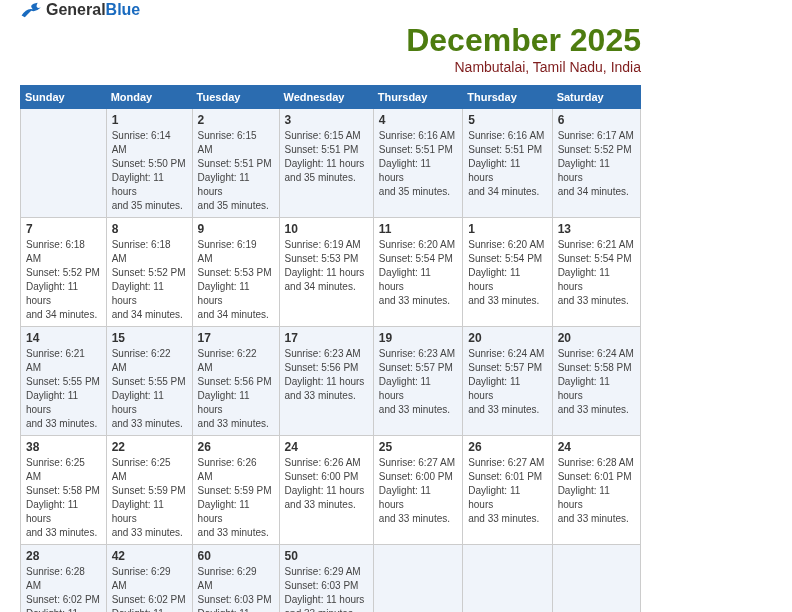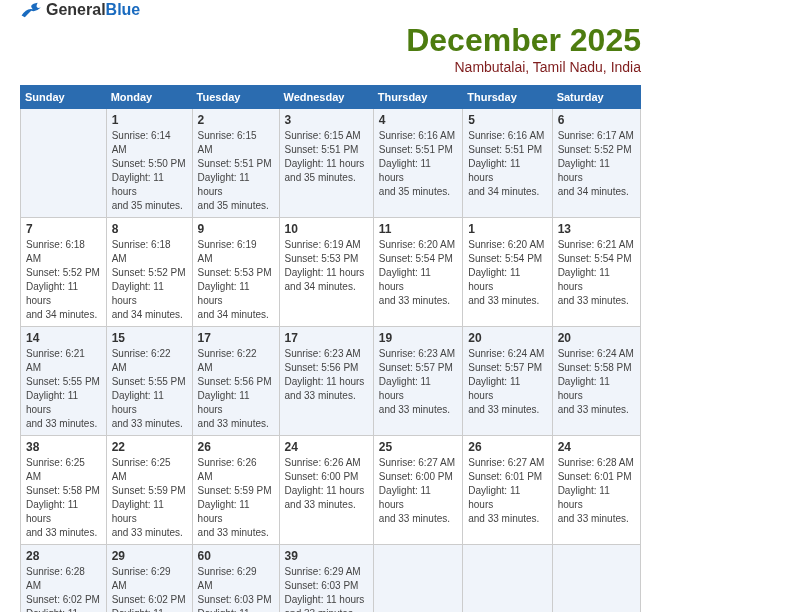--- a/index.html
+++ b/index.html
@@ -326,35 +326,35 @@
         </tr>
         <tr class="row-alt">
           <td>
             <span class="day-num">28</span>
             <div class="day-info" style="white-space: pre-line;">Sunrise: 6:28 AM
 Sunset: 6:02 PM
 Daylight: 11 hours
 and 33 minutes.</div>
           </td>
           <td>
-            <span class="day-num">29</span>
+            <span class="day-num">42</span>
             <div class="day-info" style="white-space: pre-line;">Sunrise: 6:29 AM
 Sunset: 6:02 PM
 Daylight: 11 hours
 and 33 minutes.</div>
           </td>
           <td>
             <span class="day-num">60</span>
             <div class="day-info" style="white-space: pre-line;">Sunrise: 6:29 AM
 Sunset: 6:03 PM
 Daylight: 11 hours
 and 33 minutes.</div>
           </td>
           <td>
-            <span class="day-num">39</span>
+            <span class="day-num">50</span>
             <div class="day-info" style="white-space: pre-line;">Sunrise: 6:29 AM
 Sunset: 6:03 PM
 Daylight: 11 hours
 and 33 minutes.</div>
           </td>
           <td class="empty"></td>
           <td class="empty"></td>
           <td class="empty"></td>
         </tr>
       </tbody>

